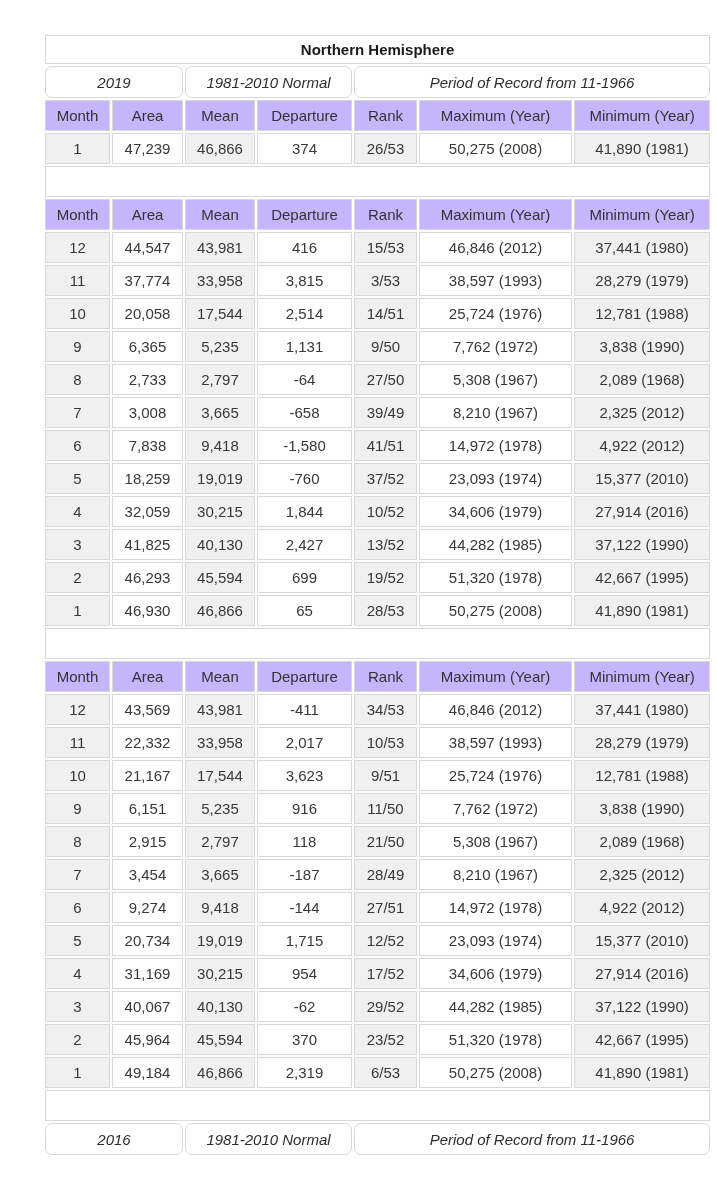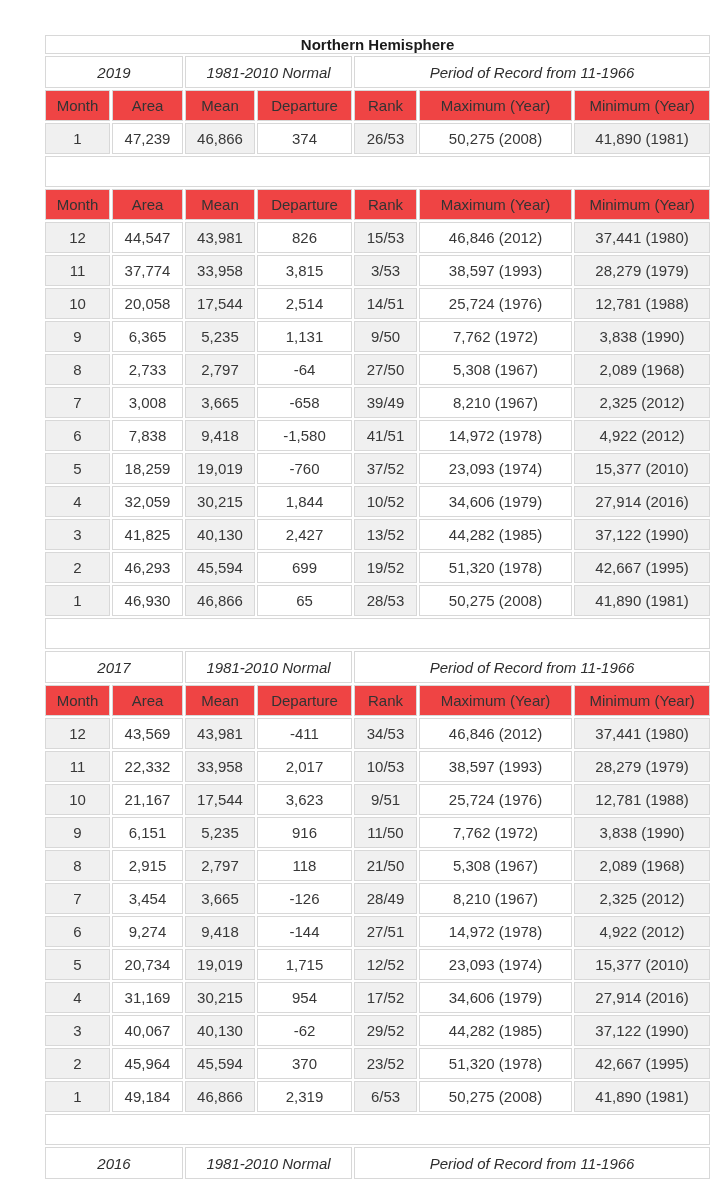--- a/index.html
+++ b/index.html
@@ -26,32 +26,33 @@
     text-align: center;
     vertical-align: middle;
     font-size: 15px;
     color: #383838;
     padding: 0;
     overflow: hidden;
     white-space: nowrap;
     background: #ffffff;
   }
   tr.title-row td {
-    height: 19px;
+    height: 29px;
     font-weight: bold;
     color: #1a1a1a;
   }
   tr.year-row td {
     height: 32px;
     font-style: italic;
     color: #2e2e2e;
+    border-radius: 7px;
   }
   tr.colhead-row td {
     height: 31px;
-    background: #ef4444;
+    background: #c4b5fd;
     color: #333333;
   }
   tr.data-row td {
     height: 31px;
   }
   tr.data-row td.stripe {
     background: #f0f0f0;
   }
   tr.spacer-row td {
     height: 31px;
@@ -108,21 +109,21 @@
           <td>Mean</td>
           <td>Departure</td>
           <td>Rank</td>
           <td>Maximum (Year)</td>
           <td>Minimum (Year)</td>
         </tr>
         <tr class="data-row">
           <td class="stripe">12</td>
           <td>44,547</td>
           <td class="stripe">43,981</td>
-          <td>826</td>
+          <td>416</td>
           <td class="stripe">15/53</td>
           <td>46,846 (2012)</td>
           <td class="stripe">37,441 (1980)</td>
         </tr>
         <tr class="data-row">
           <td class="stripe">11</td>
           <td>37,774</td>
           <td class="stripe">33,958</td>
           <td>3,815</td>
           <td class="stripe">3/53</td>
@@ -214,25 +215,20 @@
           <td class="stripe">1</td>
           <td>46,930</td>
           <td class="stripe">46,866</td>
           <td>65</td>
           <td class="stripe">28/53</td>
           <td>50,275 (2008)</td>
           <td class="stripe">41,890 (1981)</td>
         </tr>
         <tr class="spacer-row">
           <td colspan="7"></td>
-        </tr>
-        <tr class="year-row">
-          <td colspan="2">2017</td>
-          <td colspan="2">1981-2010 Normal</td>
-          <td colspan="3">Period of Record from 11-1966</td>
         </tr>
         <tr class="colhead-row">
           <td>Month</td>
           <td>Area</td>
           <td>Mean</td>
           <td>Departure</td>
           <td>Rank</td>
           <td>Maximum (Year)</td>
           <td>Minimum (Year)</td>
         </tr>
@@ -278,21 +274,21 @@
           <td class="stripe">2,797</td>
           <td>118</td>
           <td class="stripe">21/50</td>
           <td>5,308 (1967)</td>
           <td class="stripe">2,089 (1968)</td>
         </tr>
         <tr class="data-row">
           <td class="stripe">7</td>
           <td>3,454</td>
           <td class="stripe">3,665</td>
-          <td>-126</td>
+          <td>-187</td>
           <td class="stripe">28/49</td>
           <td>8,210 (1967)</td>
           <td class="stripe">2,325 (2012)</td>
         </tr>
         <tr class="data-row">
           <td class="stripe">6</td>
           <td>9,274</td>
           <td class="stripe">9,418</td>
           <td>-144</td>
           <td class="stripe">27/51</td>

